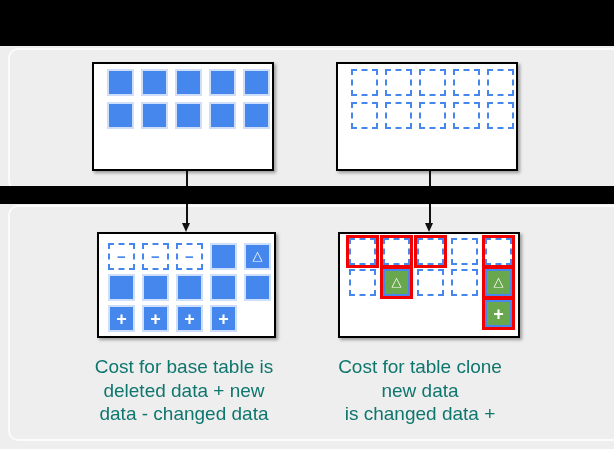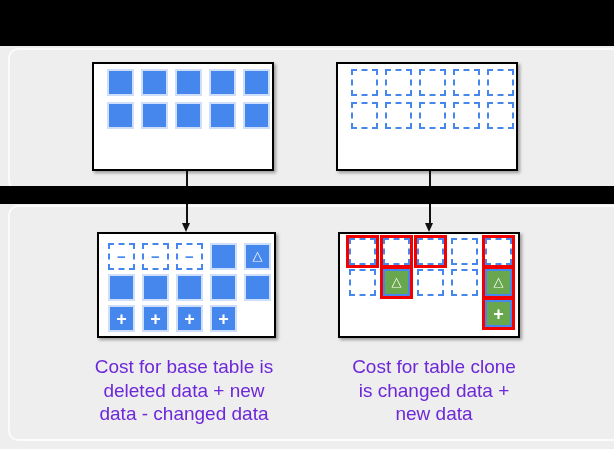--- a/index.html
+++ b/index.html
@@ -53,24 +53,24 @@
     border-left:4.5px solid transparent;border-right:4.5px solid transparent;
     border-top:9px solid #111;
   }
   .arrow-left{left:182px;top:171px;width:9px;height:61px;}
   .arrow-right{left:425px;top:171px;width:9px;height:61px;}
   .arrow .shaft{height:53px;}
   .arrow .head{top:52px;}
   
   .caption{
     position:absolute;top:355px;width:240px;text-align:center;
-    font-size:19px;line-height:23.5px;color:#6d28d9;z-index:3;
+    font-size:19px;line-height:23.5px;color:#0f766e;z-index:3;
   }
   .caption-base{left:64px;}
-  .caption-clone{left:314px;}
+  .caption-clone{left:300px;}
 </style>
 </head>
 <body>
 
 <div class="stage">
 
   <div class="panel panel-a"></div>
   <div class="panel panel-b"></div>
 
   <div class="bar bar-top"></div>
@@ -145,17 +145,17 @@
       <div class="cell green plus red sym-plus">+</div>
     </div>
 
   <div class="caption caption-base">
     <div>Cost for base table is</div>
     <div>deleted data + new</div>
     <div>data - changed data</div>
   </div>
   <div class="caption caption-clone">
     <div>Cost for table clone</div>
+    <div>new data</div>
     <div>is changed data +</div>
-    <div>new data</div>
   </div>
 
 </div>
 
 </body></html>

